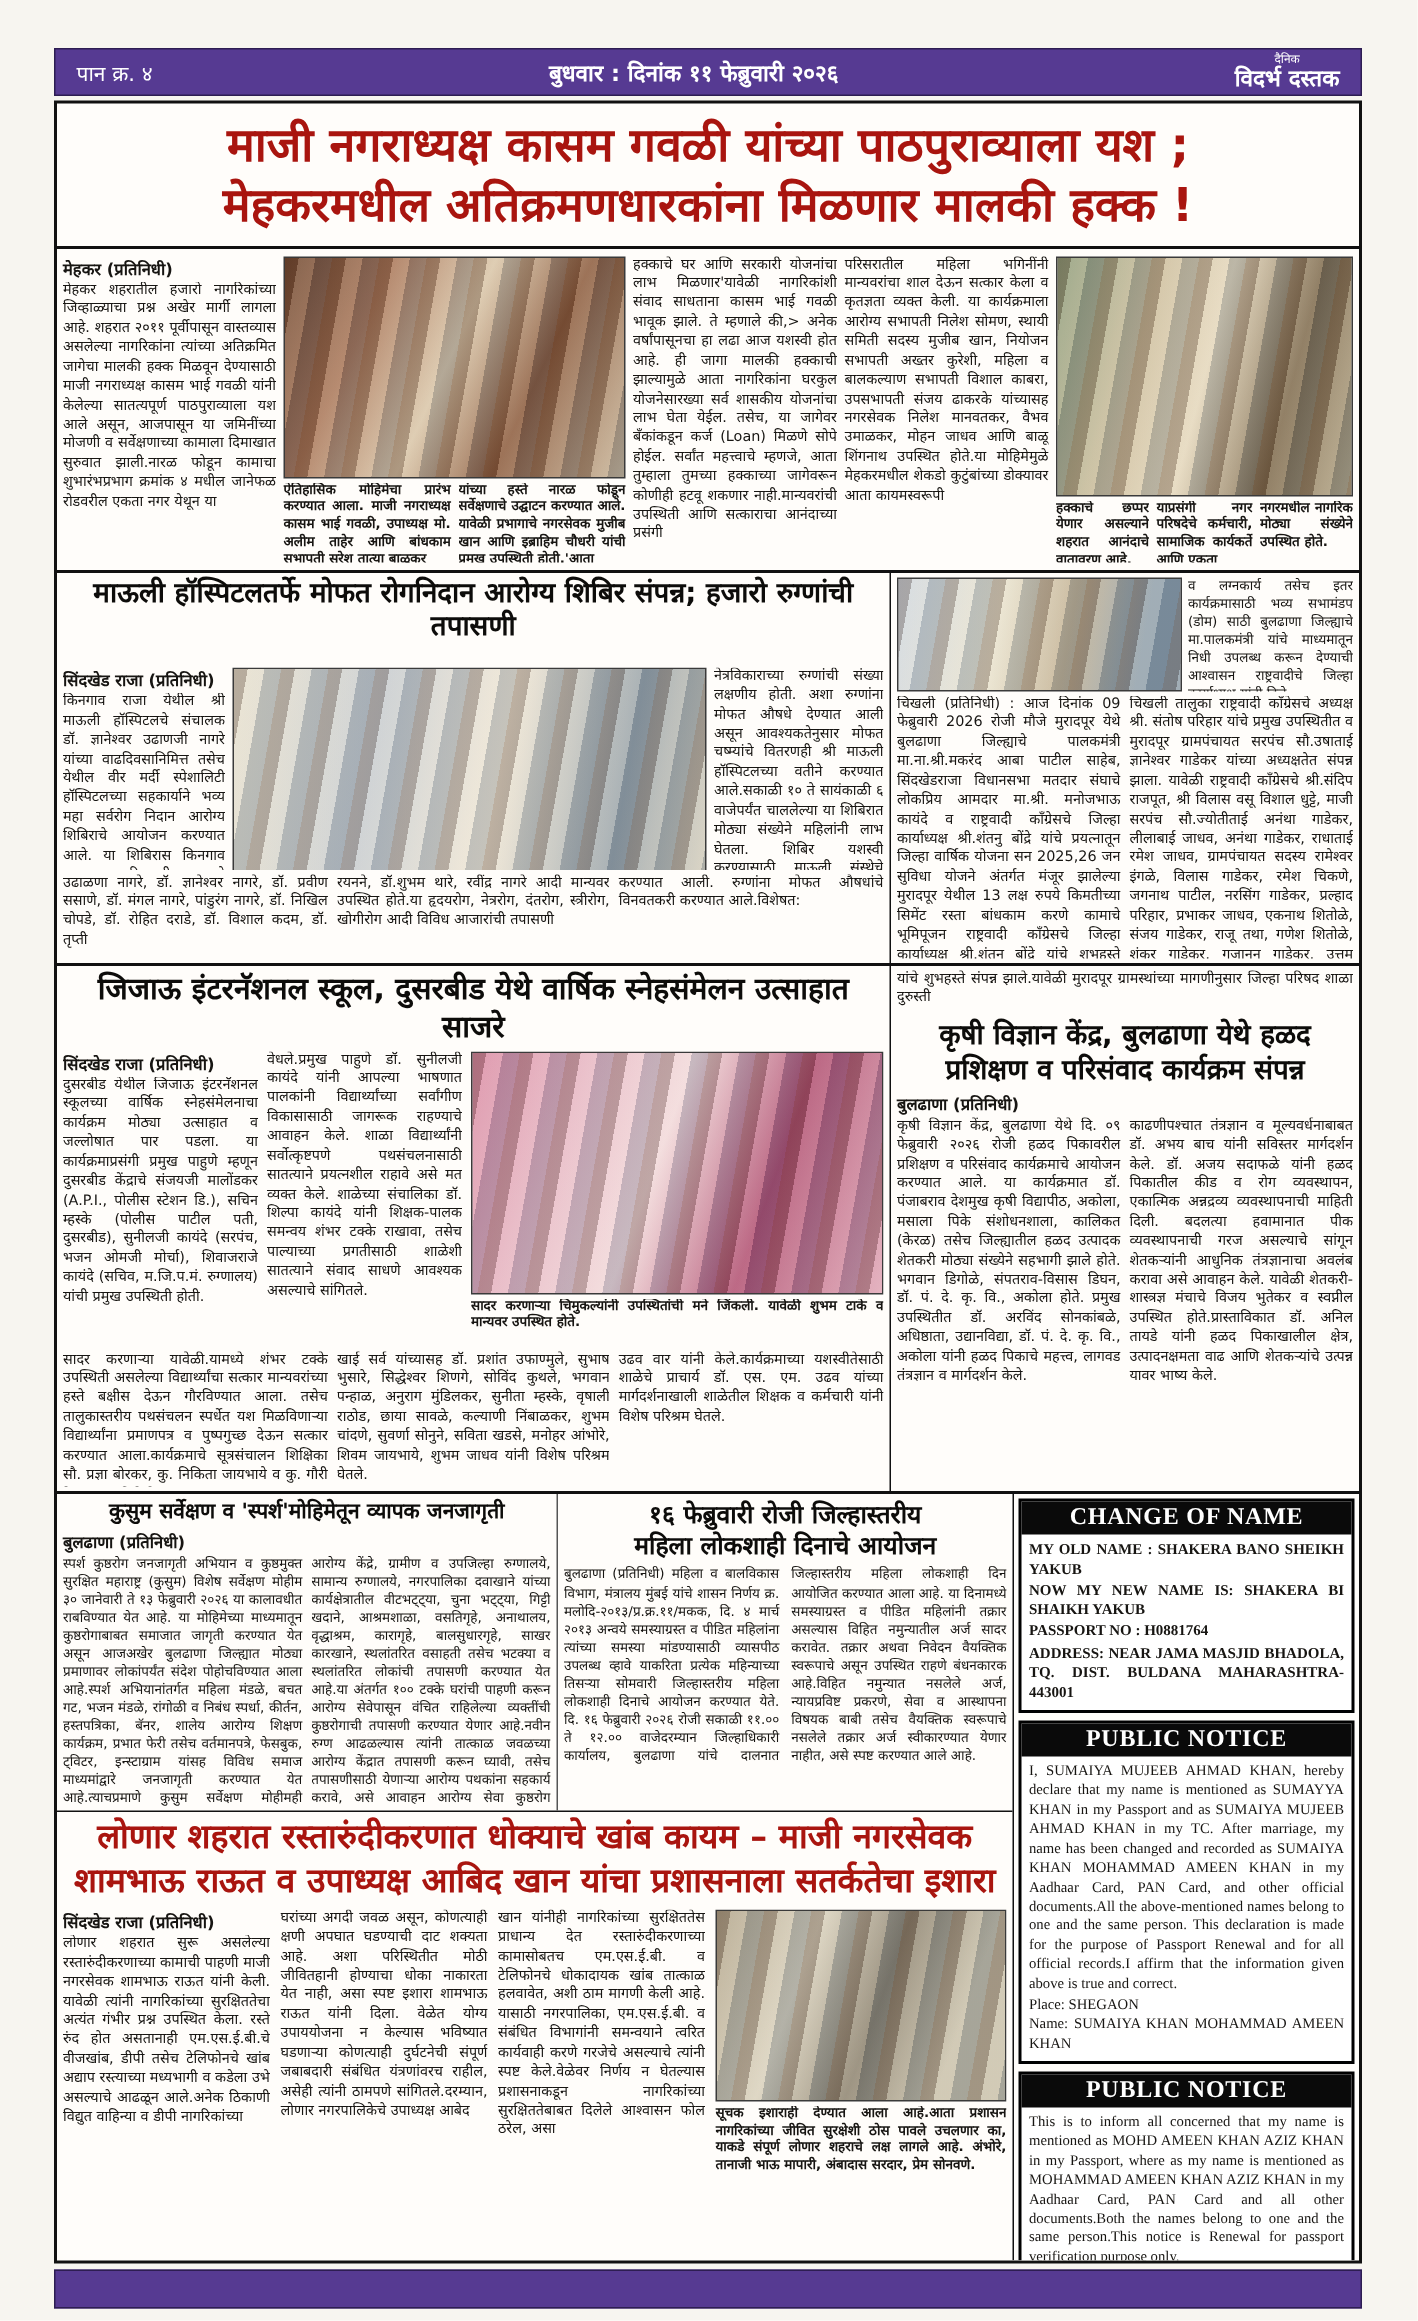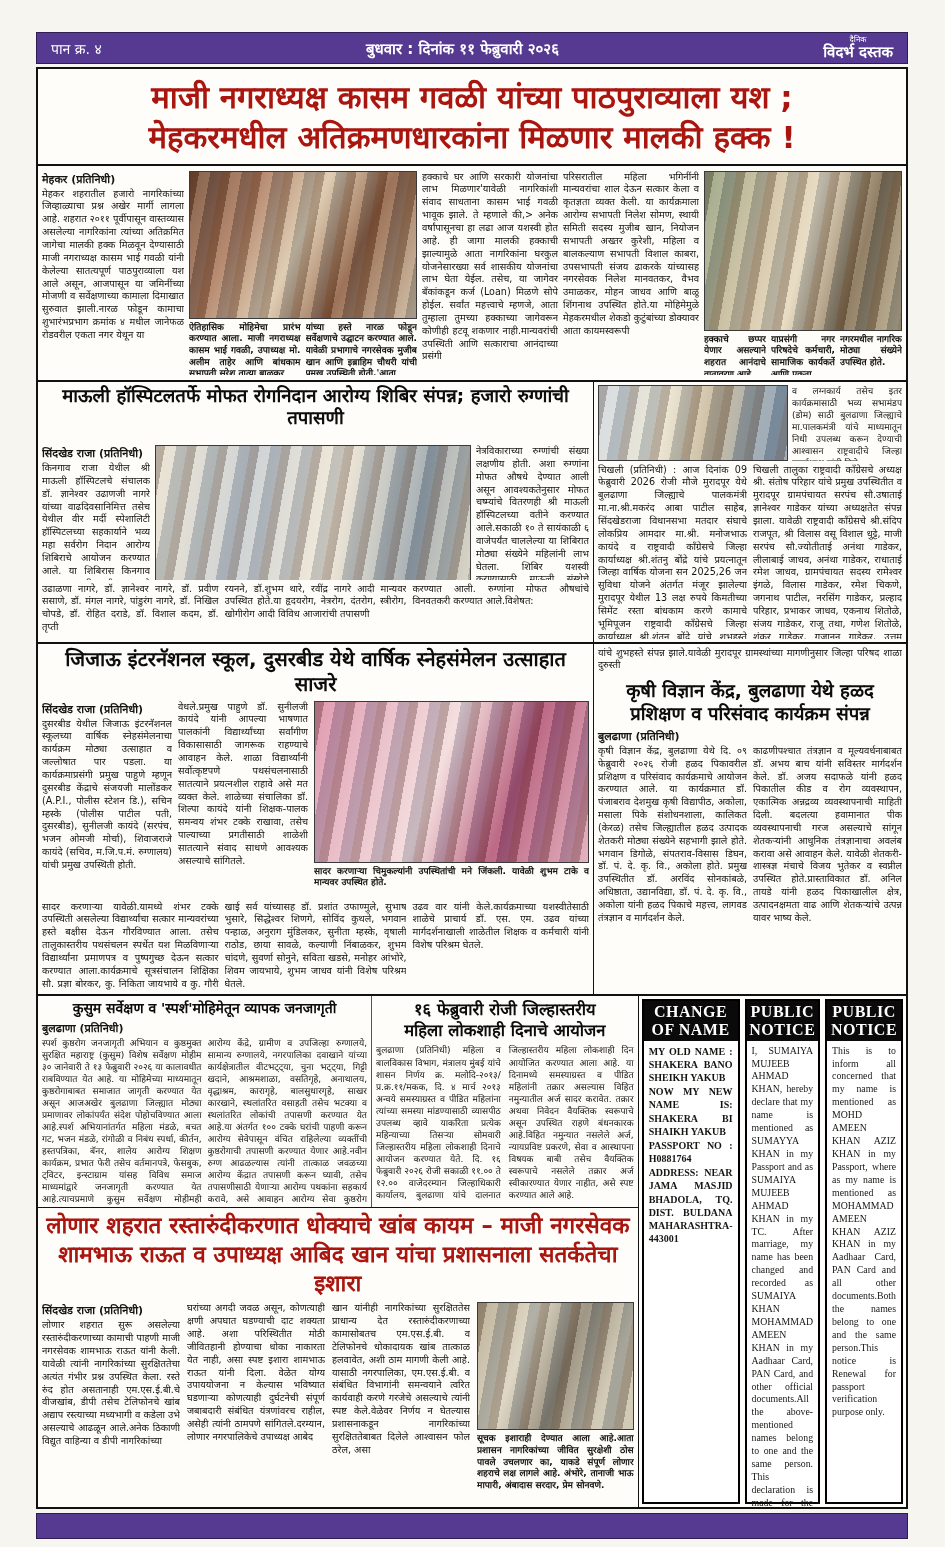--- a/index.html
+++ b/index.html
@@ -77,21 +77,21 @@
   .rowD{display:flex;border-bottom:2px solid #111;height:352px;}
   .rowD .left{width:556px;border-right:1.5px solid #111;padding:3px 4px;display:flex;flex-direction:column;}
   .rowD .right{flex:1;padding:3px 4px;display:flex;flex-direction:column;}
   .a4-hl{font-size:20px;line-height:1.25;margin-bottom:4px;}
   .a4-content{display:flex;gap:6px;overflow:hidden;}
   .a4-mini{display:flex;gap:6px;flex:1;margin-top:4px;overflow:hidden;}
   .a5-hl{font-size:18.5px;line-height:1.25;margin:4px 0 3px 0;}
   .a5-cols{display:flex;gap:6px;flex:1;overflow:hidden;}
   .bottom{display:flex;flex:1;overflow:hidden;}
   .bottom .mainL{width:638px;border-right:1.5px solid #111;display:flex;flex-direction:column;}
-  .bottom .boxes{flex:1;padding:3px 3px;display:flex;flex-direction:row;gap:5px;}
+  .bottom .boxes{flex:1;padding:3px 3px;display:flex;flex-direction:column;gap:5px;}
   .rowE{display:flex;height:212px;border-bottom:1.5px solid #111;}
   .rowE .kusum{width:334px;border-right:1px solid #555;padding:3px 4px;}
   .rowE .mahila{flex:1;padding:3px 4px;}
   .a6-hl{font-size:14px;line-height:1.3;margin-bottom:3px;}
   .a6-cols{display:flex;gap:6px;height:168px;overflow:hidden;}
   .a7-hl{font-size:16.5px;line-height:1.3;margin-bottom:3px;}
   .a7-body{column-count:2;column-gap:8px;height:160px;}
   .rowF{flex:1;padding:3px 4px;display:flex;flex-direction:column;overflow:hidden;}
   .a8-hl{color:var(--red);font-size:22.5px;line-height:1.3;margin-bottom:4px;}
   .a8-cols{display:flex;gap:7px;flex:1;overflow:hidden;}

